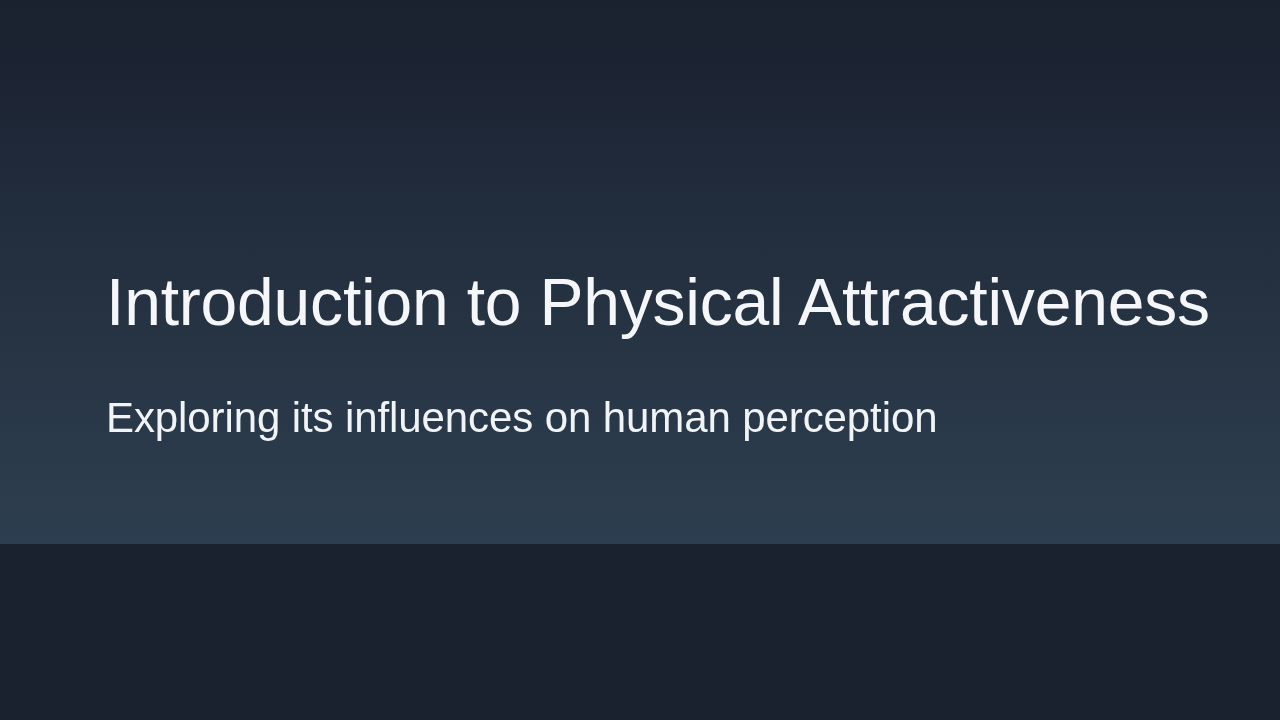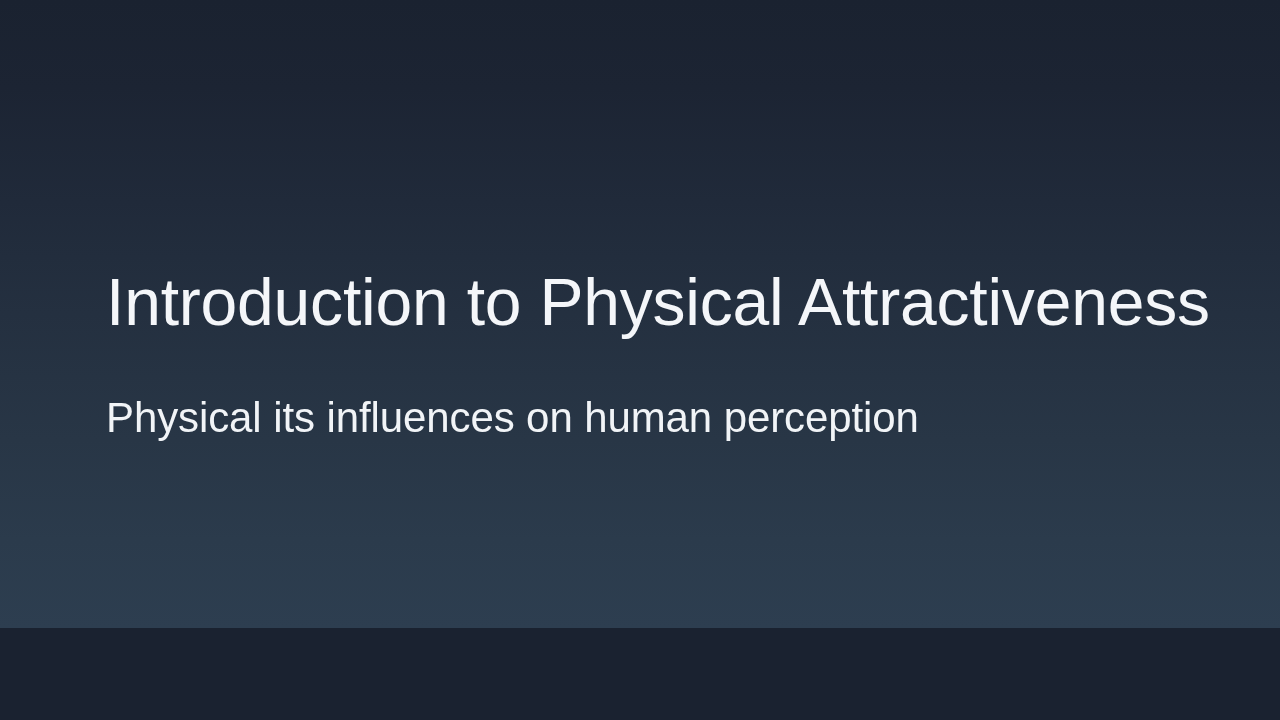--- a/index.html
+++ b/index.html
@@ -11,21 +11,21 @@
   }
 
   body {
     font-family: "Liberation Sans", sans-serif;
     background: #1a2230;
   }
 
   #slide {
     position: relative;
     width: 1280px;
-    height: 628px;
+    height: 544px;
     box-sizing: border-box;
     background: linear-gradient(180deg,
                 #1a2230 0%,
                 #1c2433 14%,
                 #202a3a 32%,
                 #243040 50%,
                 #283646 70%,
                 #2b3b4c 86%,
                 #2d3e50 100%);
     overflow: hidden;
@@ -63,17 +63,17 @@
 </style>
 </head>
 <body>
 
 <div id="slide">
 
   <div id="text-block">
 
     <h1 id="slide-title">Introduction to Physical Attractiveness</h1>
 
-    <p id="slide-subtitle">Physical its influences on human perception</p>
+    <p id="slide-subtitle">Exploring its influences on human perception</p>
 
   </div>
 
 </div>
 
 </body></html>

